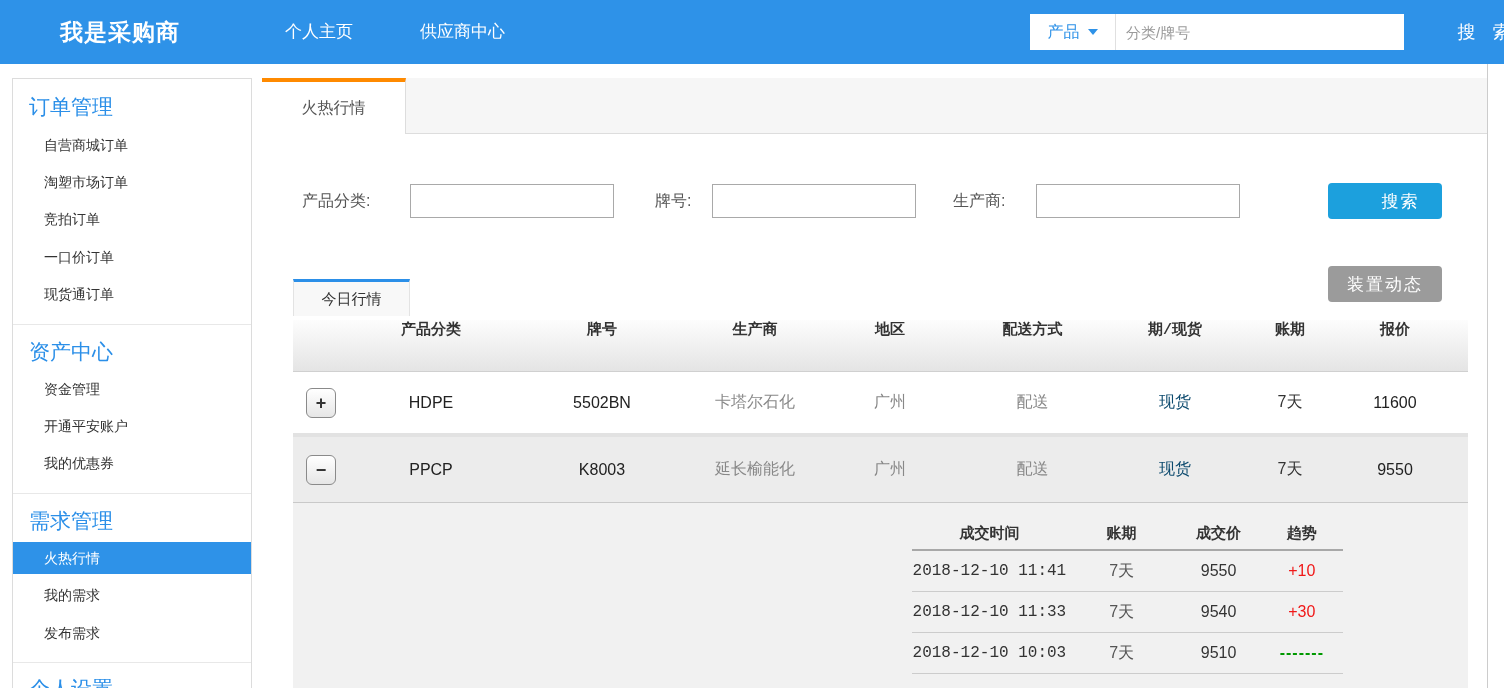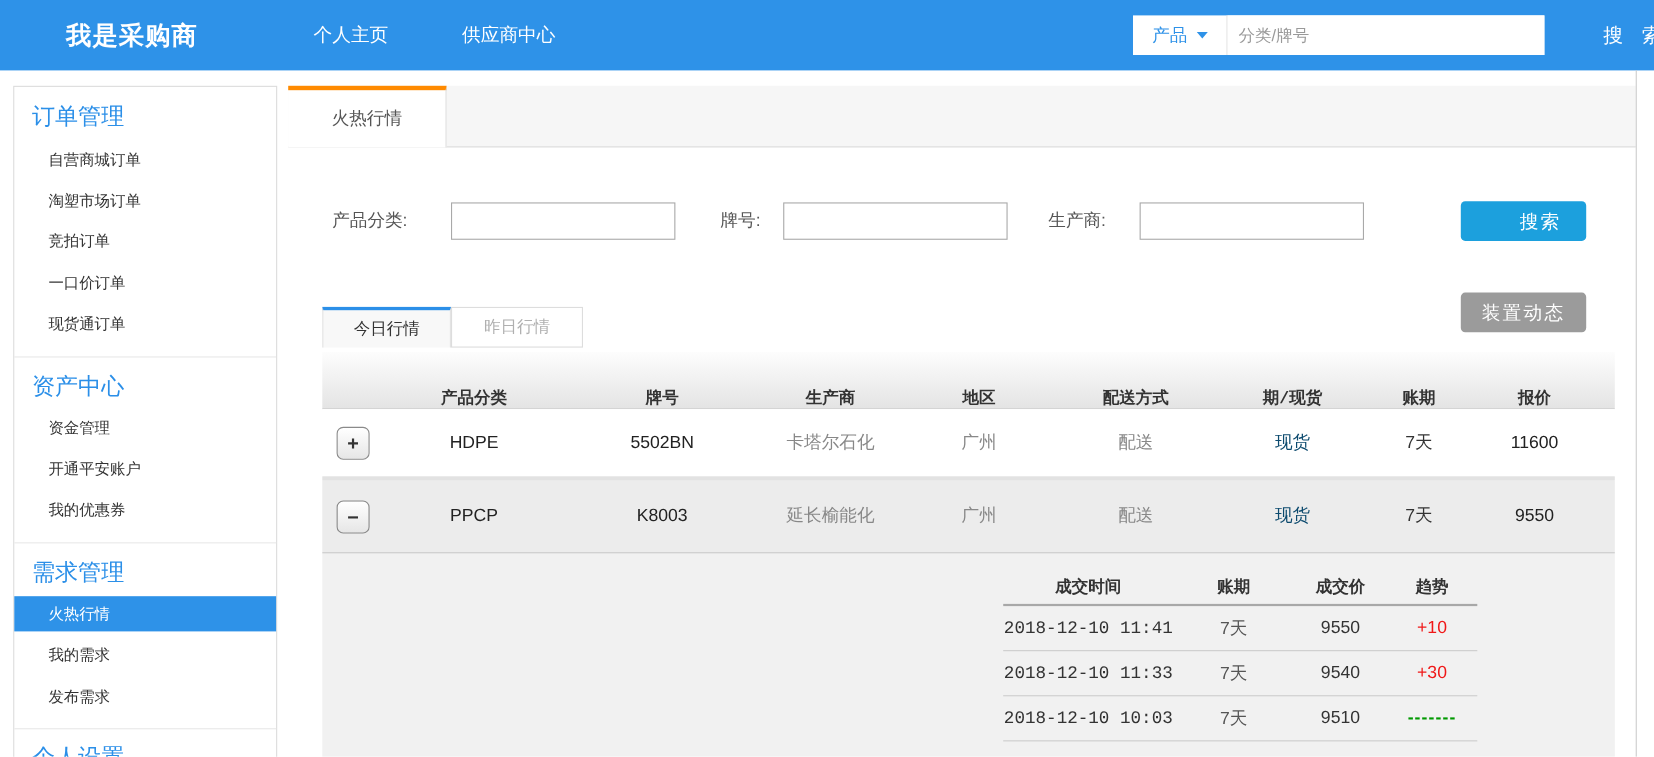--- a/index.html
+++ b/index.html
@@ -53,21 +53,21 @@
 
   
   .subtab { position:absolute; top:279px; height:37px; display:flex; align-items:center;
             justify-content:center; font-size:15px; cursor:pointer; }
   .subtab-active { left:293px; width:117px; background:#f8f8f8; color:#333;
                    border:1px solid #e3e3e3; border-top:3px solid #2b8fe8; border-bottom:none; }
   .subtab-idle   { left:410px; width:120px; background:#fff; color:#b0b0b0; border:1px solid #ddd; }
 
   
   .table { position:absolute; left:293px; top:320px; width:1175px; }
-  .thead { height:52px; display:flex; align-items:flex-end; font-weight:bold; font-size:15px; color:#333;
+  .thead { height:52px; display:flex; align-items:flex-start; font-weight:bold; font-size:15px; color:#333;
            background:linear-gradient(#fdfdfd,#e4e4e4); border-bottom:1px solid #d0d0d0; }
   .trow  { display:flex; align-items:center; font-size:16px; }
   .row-1 { height:61px; background:#fff; }
   .rsep  { height:4px; background:#e2e2e2; }
   .row-2 { height:65px; background:#ececec; }
   .cell { text-align:center; }
   .c-exp{width:50px; display:flex; padding-left:13px;} .c-cat{width:176px;} .c-brd{width:166px;}
   .c-prd{width:140px;} .c-reg{width:130px;} .c-del{width:155px;} .c-spt{width:130px;font-family:Liberation Mono, monospace;}
   .c-trm{width:100px;} .c-prc{width:110px;}
   .t-dark{color:#222;} .t-gray{color:#888;} .t-mid{color:#0c4a6e;} .t-blk{color:#333;}
@@ -142,21 +142,20 @@
   <input class="f-input" style="left: 410px;" type="text">
   <span class="f-label" style="left:655px">牌号:</span>
   <input class="f-input" style="left: 712px;" type="text">
   <span class="f-label" style="left:953px">生产商:</span>
   <input class="f-input" style="left: 1036px;" type="text">
   <button class="btn btn-search">搜索</button>
 
   <button class="btn btn-device">装置动态</button>
 
   <div class="subtab subtab-active">今日行情</div>
-  <div class="subtab subtab-idle">昨日行情</div>
 
   <div class="table">
     <div class="thead">
       <div class="cell c-exp"></div>
       <div class="cell c-cat">产品分类</div>
       <div class="cell c-brd">牌号</div>
       <div class="cell c-prd">生产商</div>
       <div class="cell c-reg">地区</div>
       <div class="cell c-del">配送方式</div>
       <div class="cell c-spt">期/现货</div>

